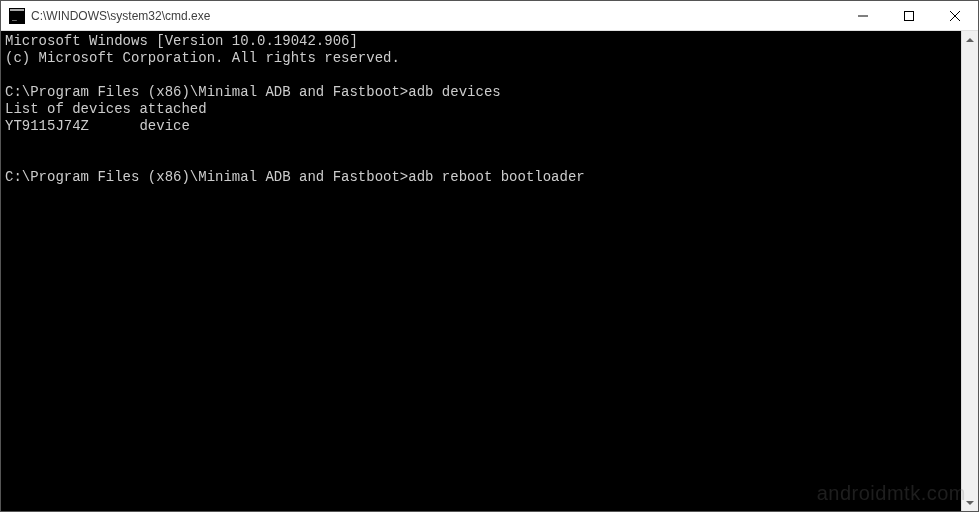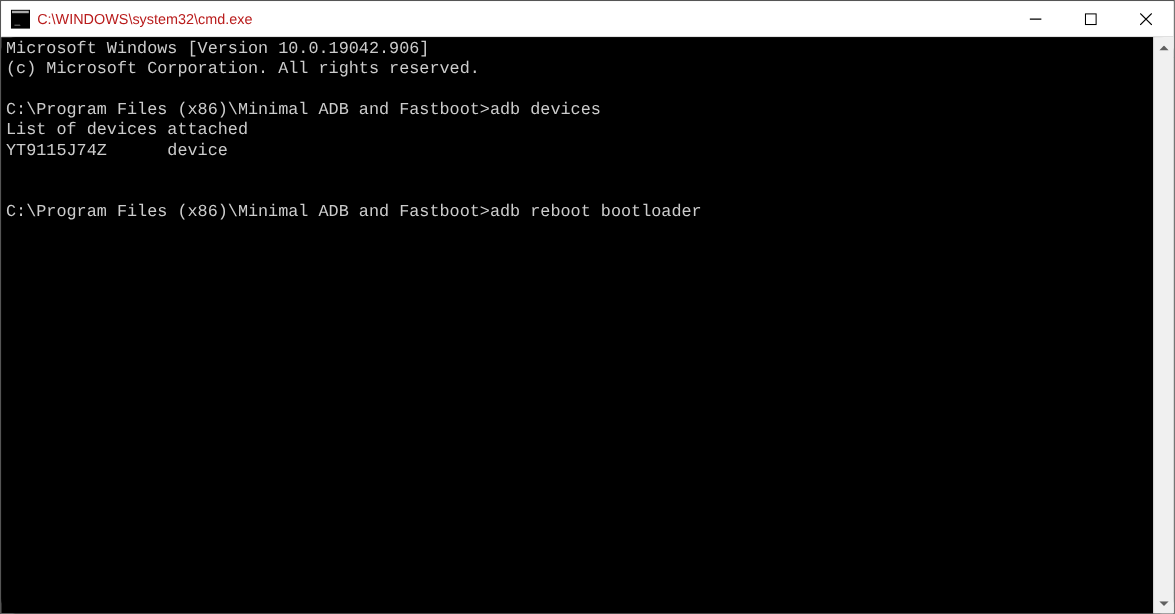--- a/index.html
+++ b/index.html
@@ -39,21 +39,21 @@
       display: flex;
       align-items: center;
       justify-content: center;
     }
     .titlebar-icon svg {
       width: 16px;
       height: 16px;
     }
     .title-text {
       font-size: 12px;
-      color: #b91c1c;
+      color: #404040;
       flex: 1;
       white-space: nowrap;
       overflow: hidden;
     }
     .window-controls {
       display: flex;
       height: 100%;
     }
     .win-btn {
       width: 46px;
@@ -162,13 +162,14 @@
         </svg>
       </div>
       <div class="scroll-track"></div>
       <div class="scroll-arrow">
         <svg width="8" height="4" viewBox="0 0 8 4">
           <polygon points="0,0 8,0 4,4" fill="#606060"></polygon>
         </svg>
       </div>
     </div>
   </div>
+  <div class="watermark">androidmtk.com</div>
 </div>
 
 </body></html>

